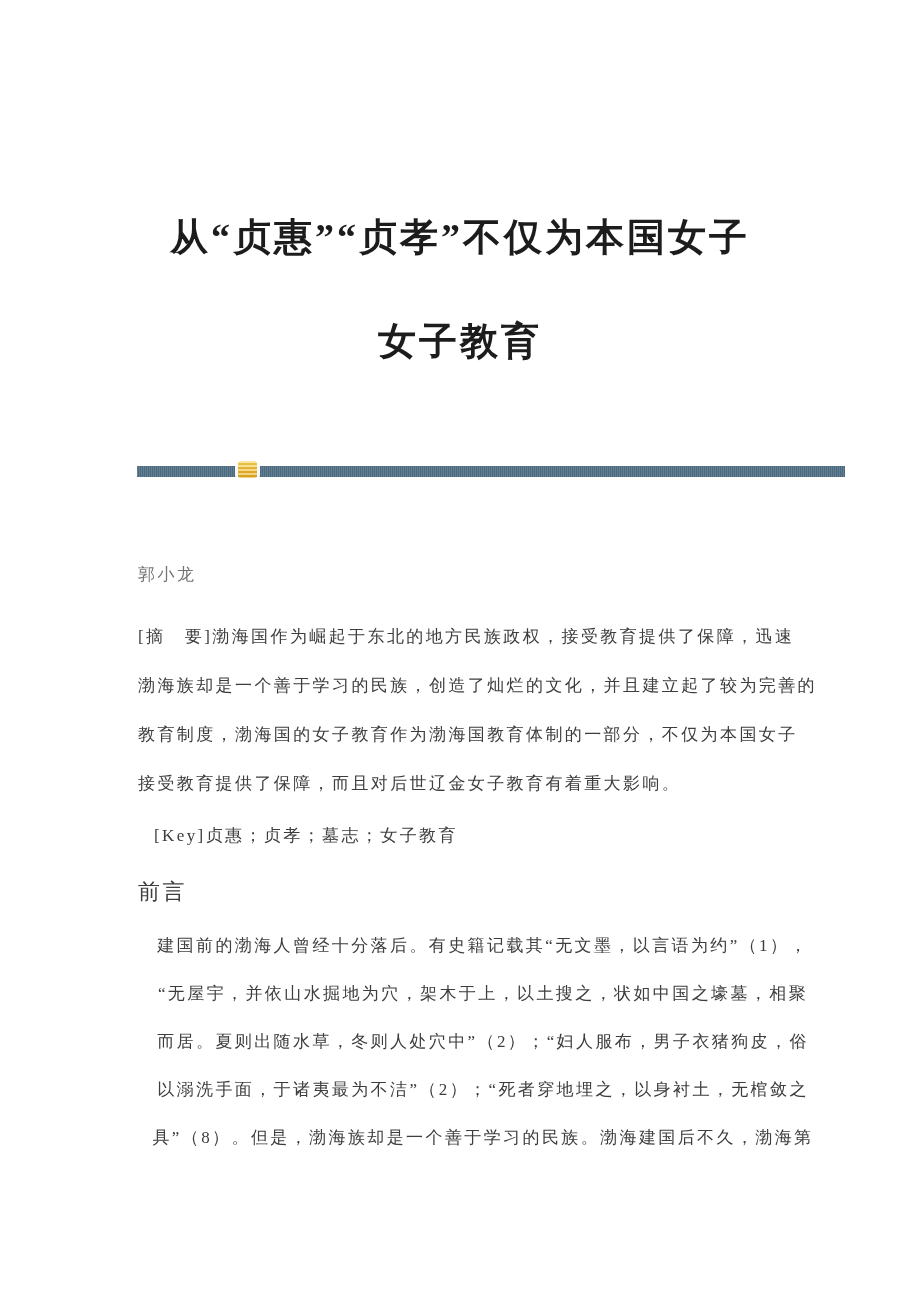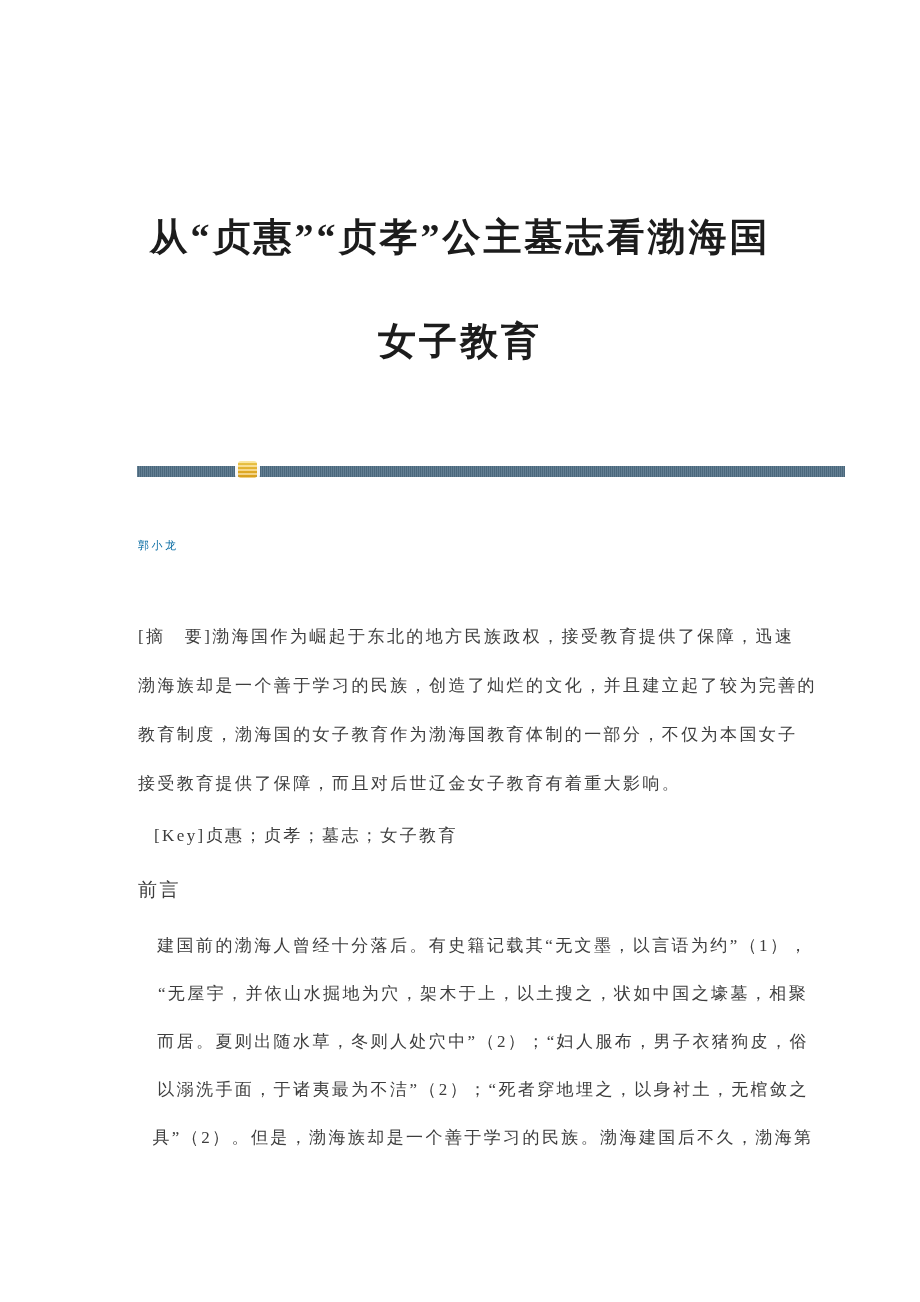--- a/index.html
+++ b/index.html
@@ -54,24 +54,24 @@
       repeating-linear-gradient(180deg,
         rgba(255,255,255,0.45) 0 2px,
         rgba(0,0,0,0.06) 2px 4px),
       linear-gradient(180deg, #f7d455 0%, #eeb62b 55%, #e3a81f 100%);
     box-shadow: 0 0 0 3px rgba(255,255,255,0.95);
   }
 
   .author-line {
     position: absolute;
     left: 138px;
-    top: 538px;
-    font-size: 11px;
+    top: 563px;
+    font-size: 17px;
     letter-spacing: 2.5px;
-    color: #0369a1;
+    color: #737373;
     white-space: nowrap;
   }
   .para {
     position: absolute;
     left: 138px;
     width: 690px;
     font-size: 17px;
     letter-spacing: 2.4px;
     color: #3d3d3d;
   }
@@ -86,36 +86,36 @@
     left: 154px;
     top: 824px;
     font-size: 17px;
     letter-spacing: 2.4px;
     white-space: nowrap;
   }
   .section-heading {
     position: absolute;
     left: 138px;
     top: 877px;
-    font-size: 19px;
+    font-size: 22px;
     letter-spacing: 2.4px;
     white-space: nowrap;
   }
   .body-para { top: 922px; text-align: center; }
   .body-para .line {
     height: 48px;
     line-height: 48px;
   }
 </style>
 </head>
 <body>
 
 <div class="page">
 
-  <div class="doc-title-line title-line-1">从“贞惠”“贞孝”公主墓志看渤海国</div>
+  <div class="doc-title-line title-line-1">从“贞惠”“贞孝”不仅为本国女子</div>
 
   <div class="doc-title-line title-line-2">女子教育</div>
 
   <div class="divider-bar"></div>
 
   <span class="divider-icon"></span>
 
   <div class="author-line">郭小龙</div>
 
   <div class="para abstract-para">
@@ -127,16 +127,16 @@
 
   <div class="keywords-line">[Key]贞惠；贞孝；墓志；女子教育</div>
 
   <div class="section-heading">前言</div>
 
   <div class="para body-para">
     <div class="line">建国前的渤海人曾经十分落后。有史籍记载其“无文墨，以言语为约”（1），</div>
     <div class="line">“无屋宇，并依山水掘地为穴，架木于上，以土搜之，状如中国之壕墓，相聚</div>
     <div class="line">而居。夏则出随水草，冬则人处穴中”（2）；“妇人服布，男子衣猪狗皮，俗</div>
     <div class="line">以溺洗手面，于诸夷最为不洁”（2）；“死者穿地埋之，以身衬土，无棺敛之</div>
-    <div class="line">具”（2）。但是，渤海族却是一个善于学习的民族。渤海建国后不久，渤海第</div>
+    <div class="line">具”（8）。但是，渤海族却是一个善于学习的民族。渤海建国后不久，渤海第</div>
   </div>
 
 </div>
 
 </body></html>

